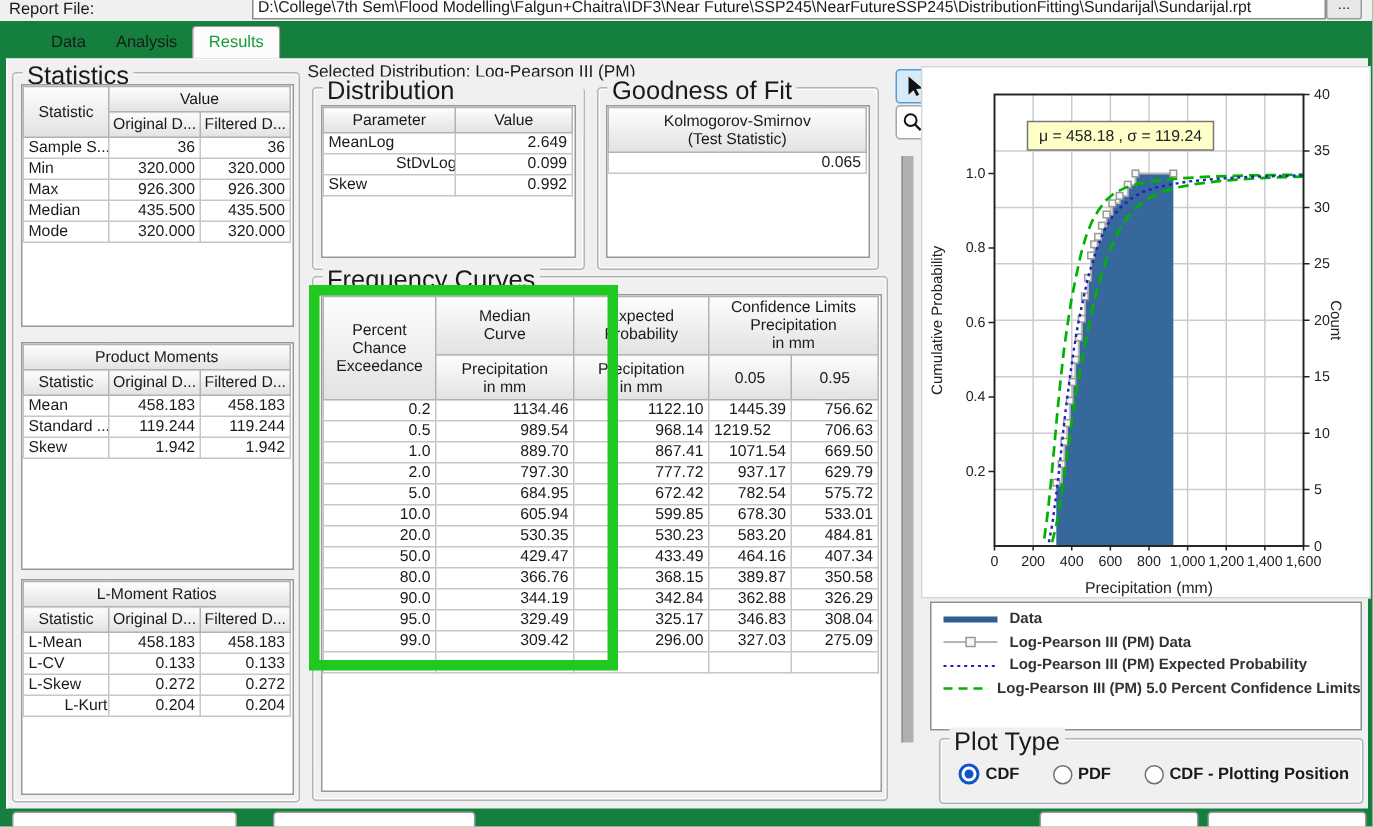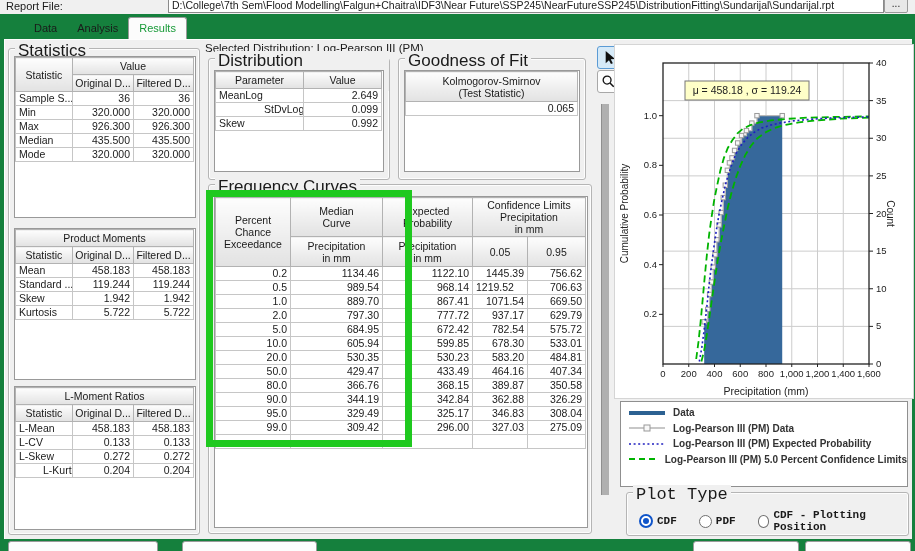--- a/index.html
+++ b/index.html
@@ -39,21 +39,21 @@
   #tool-pointer{left:597px;top:46px;background:#d6eaf8;border:1px solid #5b9bd5;}
   #tool-zoom{left:597px;top:70px;background:#fdfdfd;border:1px solid #a8a8a8;}
   #splitter{left:601px;top:104px;width:7px;height:391px;background:#b0b0b0;border-left:1px solid #8f8f8f;}
   
   #chart-wrap{left:614px;top:44px;width:298px;height:353px;background:#fff;border:1px solid #d5d5d5;}
   #legend-box{left:620px;top:401px;width:288px;height:86px;background:#fff;border:1px solid #8f8f8f;
       padding:3px 0 0 6px;box-sizing:border-box;}
   .leg-row{display:flex;align-items:center;height:15.5px;gap:6px;}
   .leg-row span{font-size:10px;font-weight:bold;color:#333;white-space:nowrap;}
   
-  #plot-type{left:626px;top:492px;width:281px;height:42px;font-family:Liberation Mono, monospace;}
+  #plot-type{left:626px;top:492px;width:281px;height:42px;}
   #plot-type .opts{position:absolute;left:12px;top:16px;display:flex;gap:22px;align-items:center;}
   .radio{width:11px;height:11px;border:1px solid #6f6f6f;border-radius:50%;background:#fff;
       display:inline-block;position:relative;vertical-align:middle;}
   .radio.sel{border:2px solid #0f54c9;width:10px;height:10px;}
   .radio.sel::after{content:'';position:absolute;left:2px;top:2px;right:2px;bottom:2px;
       background:#0f54c9;border-radius:50%;}
   .ropt{display:flex;align-items:center;gap:4px;font-weight:bold;}
   
   .pbtn{top:541px;height:14px;background:#fdfdfd;border:1px solid #9a9a9a;border-radius:3px 3px 0 0;}
 </style>
@@ -152,25 +152,20 @@
           </tr>
           <tr>
             <td style="text-align: left;">Standard ...</td>
             <td style="text-align: right;">119.244</td>
             <td style="text-align: right;">119.244</td>
           </tr>
           <tr>
             <td style="text-align: left;">Skew</td>
             <td style="text-align: right;">1.942</td>
             <td style="text-align: right;">1.942</td>
-          </tr>
-          <tr>
-            <td style="text-align: left;">Kurtosis</td>
-            <td style="text-align: right;">5.722</td>
-            <td style="text-align: right;">5.722</td>
           </tr>
         </tbody>
     </table>
   </div>
 
   <div class="tablebox" style="left:14px;top:386px;width:180px;height:142px;">
     <table class="wt" style="width:178px;">
       <colgroup>
           <col style="width:57px">
           <col style="width:61px">

